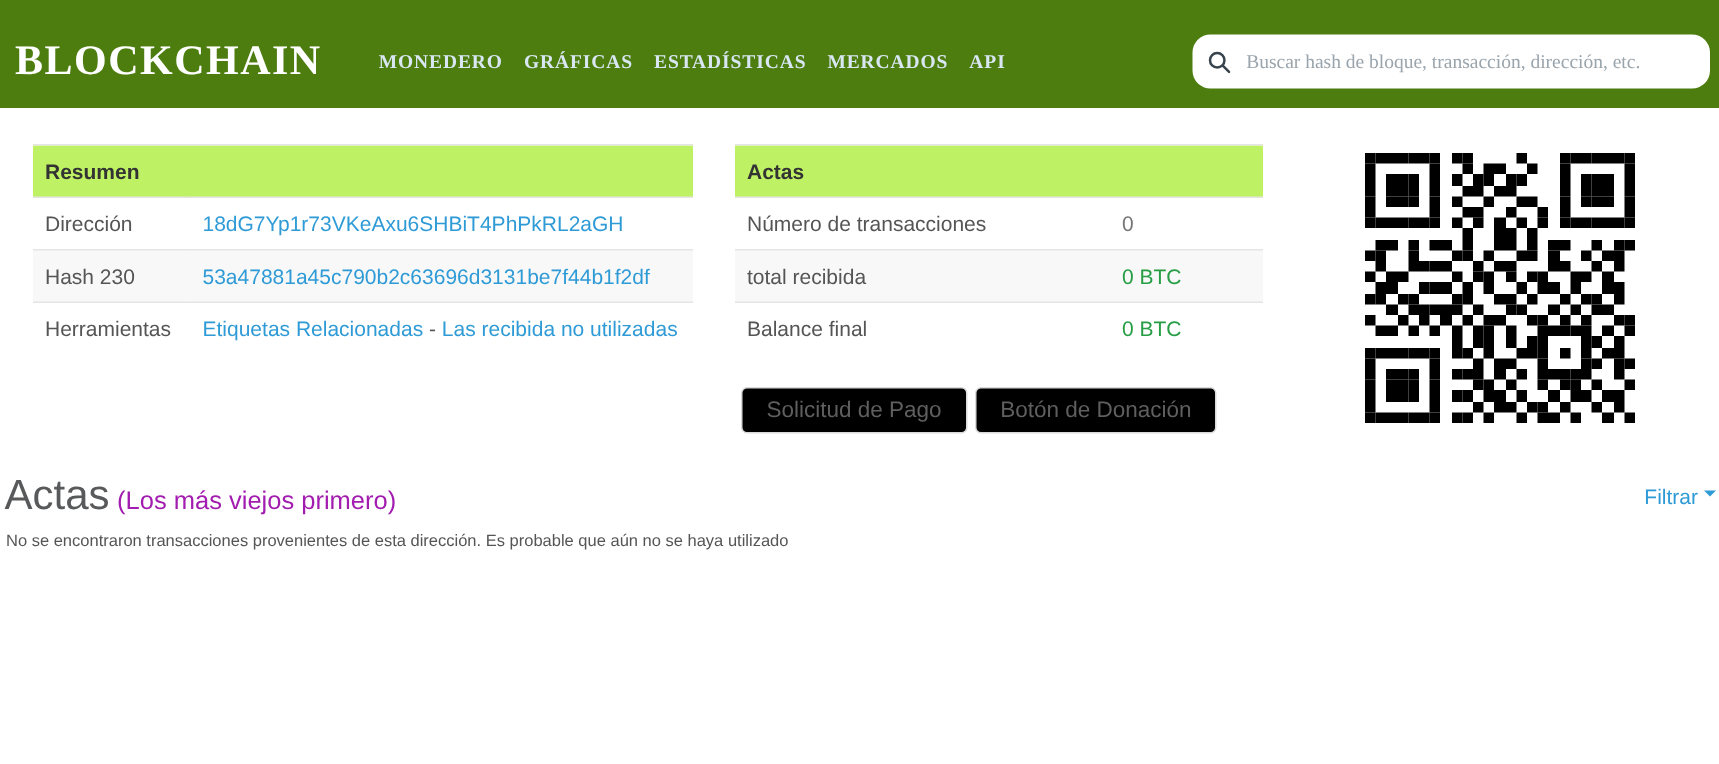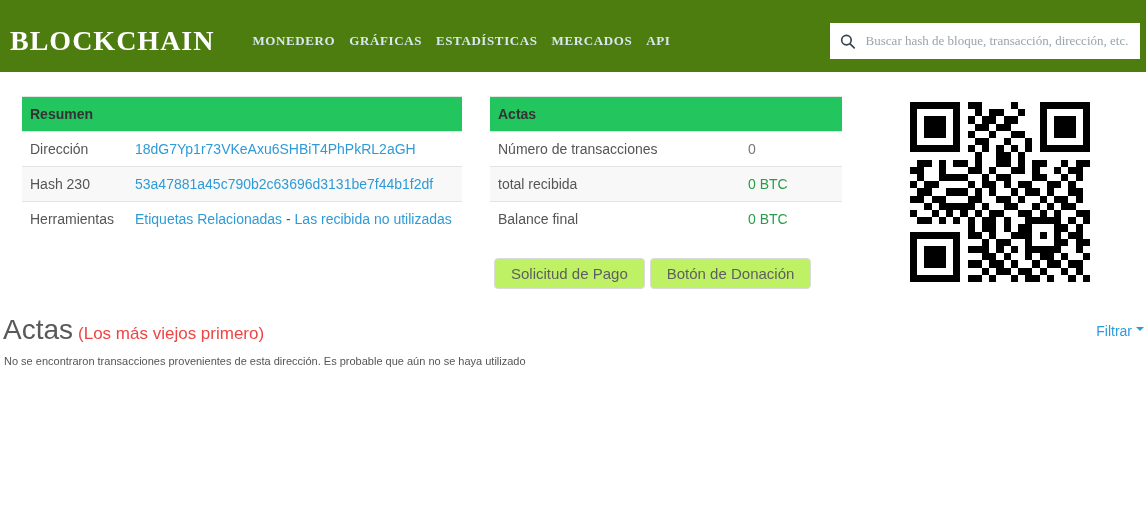--- a/index.html
+++ b/index.html
@@ -33,23 +33,23 @@
     color: #d9e7f3;
     font-size: 13px;
     font-weight: bold;
     letter-spacing: 0.6px;
     line-height: 36px;
     text-decoration: none;
     white-space: nowrap;
   }
   .search {
     margin-left: auto;
-    width: 310px; height: 36px;
+    width: 345px; height: 36px;
     background: #ffffff;
-    border-radius: 0;
+    border-radius: 12px;
     display: flex; align-items: center;
     padding: 0 8px 0 10px;
     flex: none;
   }
   .search input {
     border: none; outline: none;
     font-size: 13px; color: #333;
     width: 100%; margin-left: 8px;
     font-family: inherit;
     background: transparent;
@@ -70,37 +70,37 @@
   .panel-txs { width: 352px; flex: none; margin-left: 28px; }
   table {
     width: 100%;
     border-collapse: collapse;
     font-size: 14px;
     color: #555;
     border-top: 1px solid #e4e4e4;
   }
   th {
     text-align: left; font-weight: bold; color: #333;
-    background: #22c55e;
+    background: #bef264;
     padding: 9px 8px;
   }
   td { padding: 9px 8px; }
   thead tr, tbody tr { border-bottom: 1px solid #e4e4e4; }
   tbody tr:last-child { border-bottom: none; }
   tbody tr:nth-child(even) { background: #f8f8f8; }
   .label-col  { width: 105px; }
   .label-col2 { width: 250px; }
   a.blue { color: #2F9BD6; text-decoration: none; }
   .green { color: #279E45; }
   .muted-val { color: #777; }
   .sep { color: #555; }
   
   .buttons { margin: 22px 0 0 4px; display: flex; gap: 5px; }
   .btn {
-    background: #bef264;
+    background: #000000;
     border: 1px solid #dadada;
     border-radius: 4px;
     color: #5f5f5f;
     font-size: 15px;
     font-family: inherit;
     padding: 6px 16px;
     line-height: 17px;
     cursor: pointer;
     white-space: nowrap;
   }
@@ -118,21 +118,21 @@
   .section2 { margin: 25px 0 0 3px; position: relative; }
   .section2 h2 {
     display: inline;
     margin: 0;
     font-size: 28px;
     font-weight: 400;
     color: #58595b;
   }
   .heading-link {
     font-size: 17px;
-    color: #ef4444;
+    color: #a21caf;
     text-decoration: none;
     margin-left: 5px;
   }
   .filter-link {
     position: absolute;
     right: 2px; top: 9px;
     font-size: 14px;
     color: #2F9BD6;
     text-decoration: none;
   }

